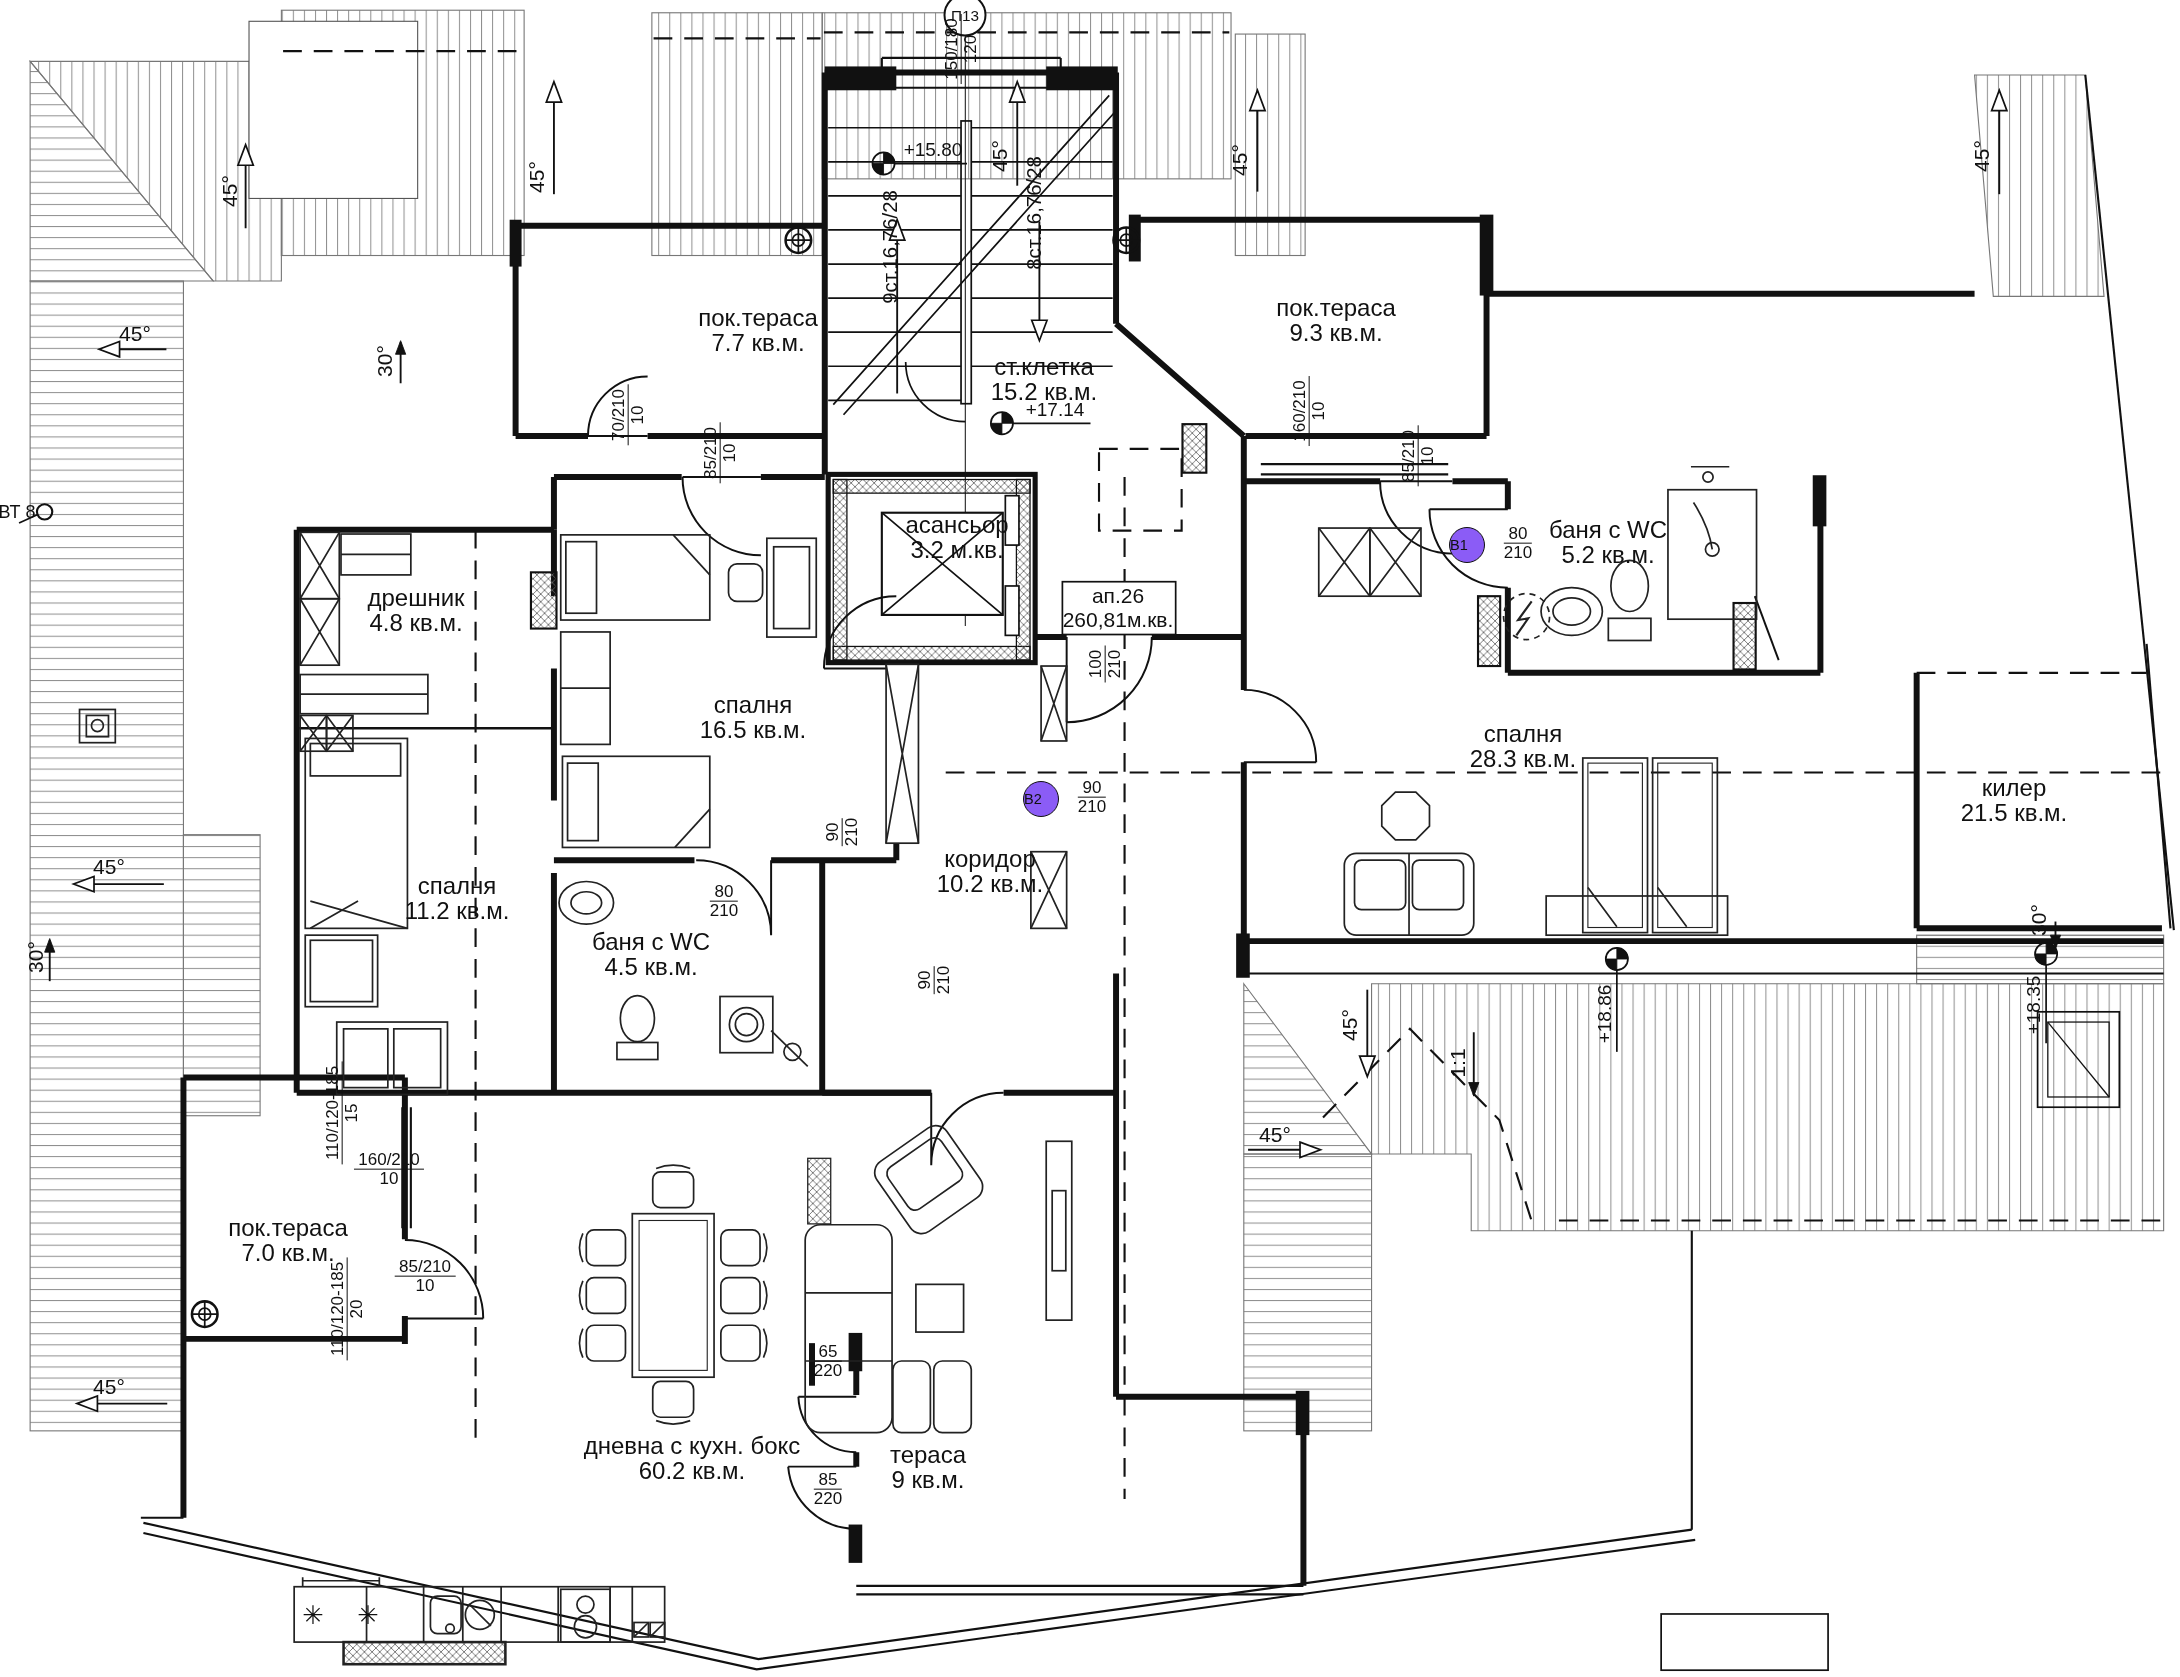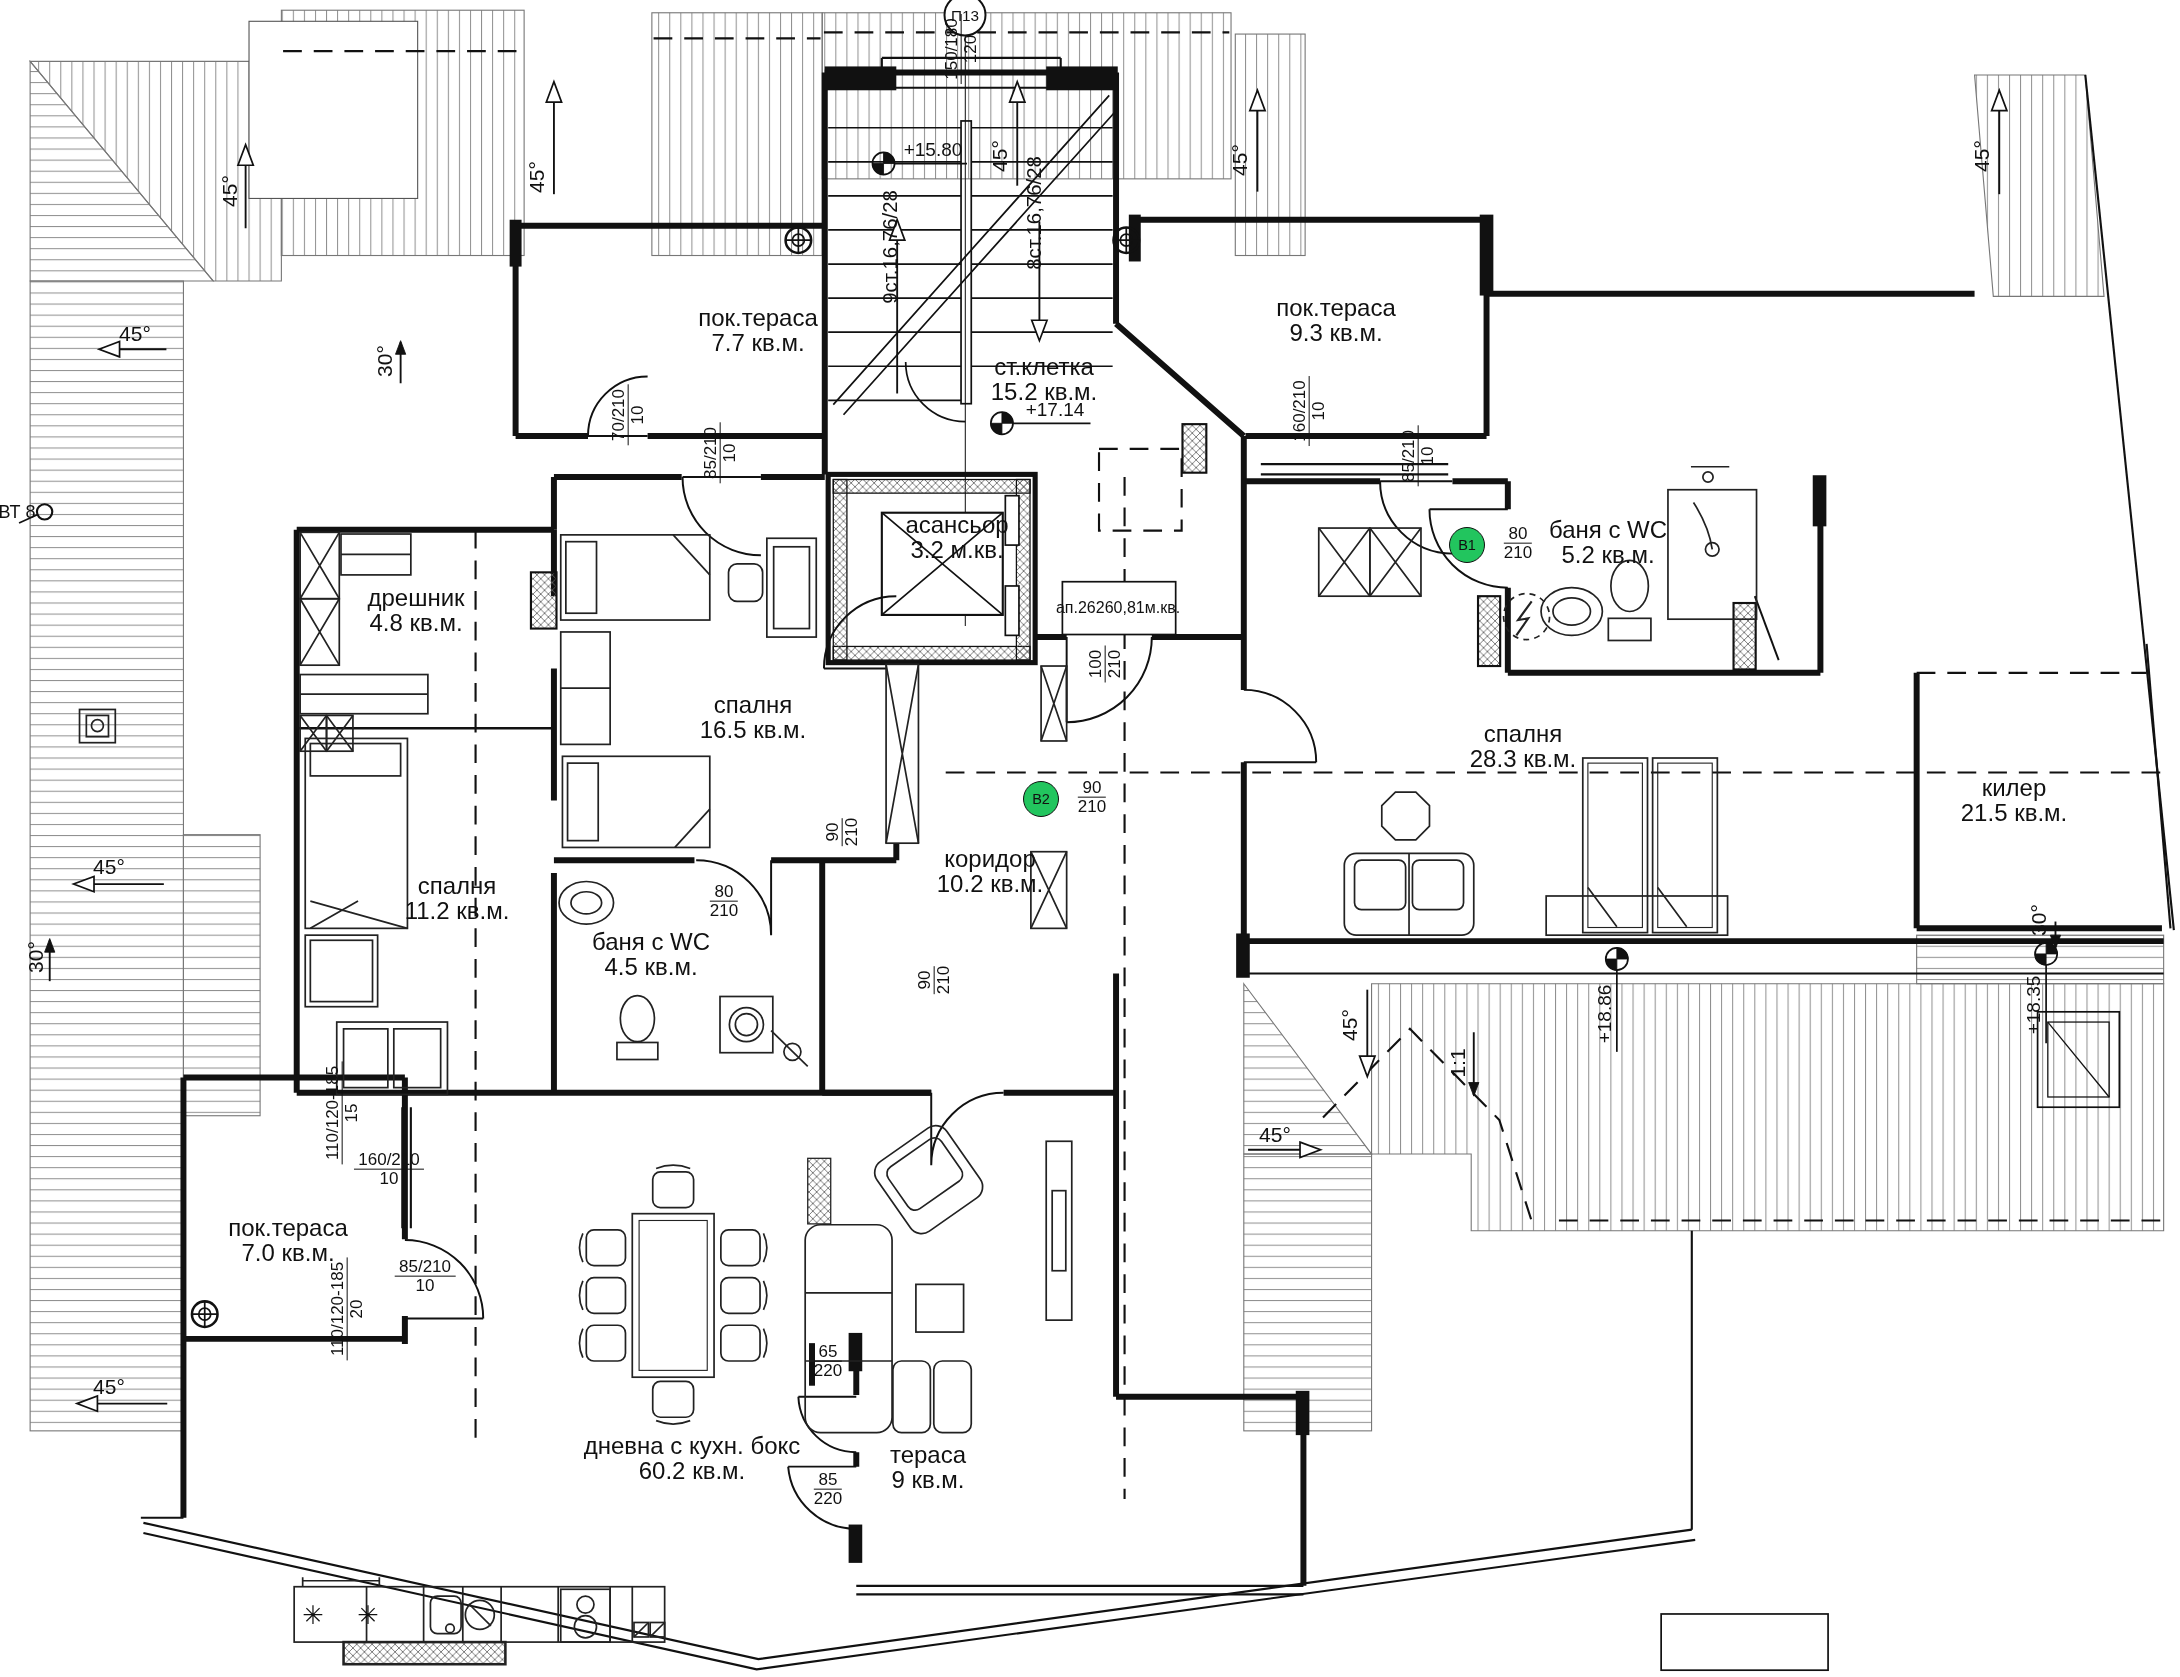--- a/index.html
+++ b/index.html
@@ -2,34 +2,34 @@
 <html style="font-size:13.6px"><head>
 <meta charset="utf-8">
 <style>
   html,body{margin: 0;padding:0;background:#fff;}
   body{width:2181px;height:1677px;position:relative;overflow:hidden;
        font-family:"Liberation Sans", sans-serif;color:#111;}
   #plan{position:absolute;left:0;top:0;width:2181px;height:1677px;}
   svg{position:absolute;left:0;top:0;}
   .lbl{position:absolute;transform:translate(-50%,-50%);text-align:center;white-space:nowrap;}
   .room{font-size:24px;line-height:1.06;display:flex;flex-direction:column;align-items:center;}
-  .apt{font-size:16px;line-height:1.15;display:flex;flex-direction:row;align-items:center;}
+  .apt{font-size:21px;line-height:1.15;display:flex;flex-direction:column;align-items:center;}
   .dim{position:absolute;display:flex;flex-direction:column;align-items:center;
        font-size:17px;line-height:1.05;transform:translate(-50%,-50%);}
   .dim.v{transform:translate(-50%,-50%) rotate(-90deg);}
   .dim .dt{border-bottom:1.7px solid #111;padding:0 4.3px;}
   .lvl{font-size:19px;}
   .lvl.v{transform:translate(-50%,-50%) rotate(-90deg);}
   .slope{font-size:21px;}
   .slope.r90{transform:translate(-50%,-50%) rotate(-90deg);}
   .stairtxt{font-size:20.4px;transform:translate(-50%,-50%) rotate(-90deg);}
   .bubble{width:39px;height:39px;border:2.1px solid #111;border-radius:50%;background:#fff;
           display:flex;align-items:center;justify-content:center;font-size:15.3px;}
-  .tagc{width:34px;height:34px;border:1.7px solid #111;border-radius:50%;background:#22c55e;
-        display:flex;align-items:center;justify-content:center;font-size:14.5px;}
+  .tagc{width:34px;height:34px;border:1.7px solid #111;border-radius:50%;background:#8b5cf6;
+        display:flex;align-items:center;justify-content:flex-start;font-size:14.5px;}
   .bt{font-size:18px;}
   .star{font-size:25.6px;}
 </style>
 </head>
 <body>
 
 <div id="plan">
 
 <svg viewBox="0 0 2560 1969" width="2181" height="1677">
   <defs>

